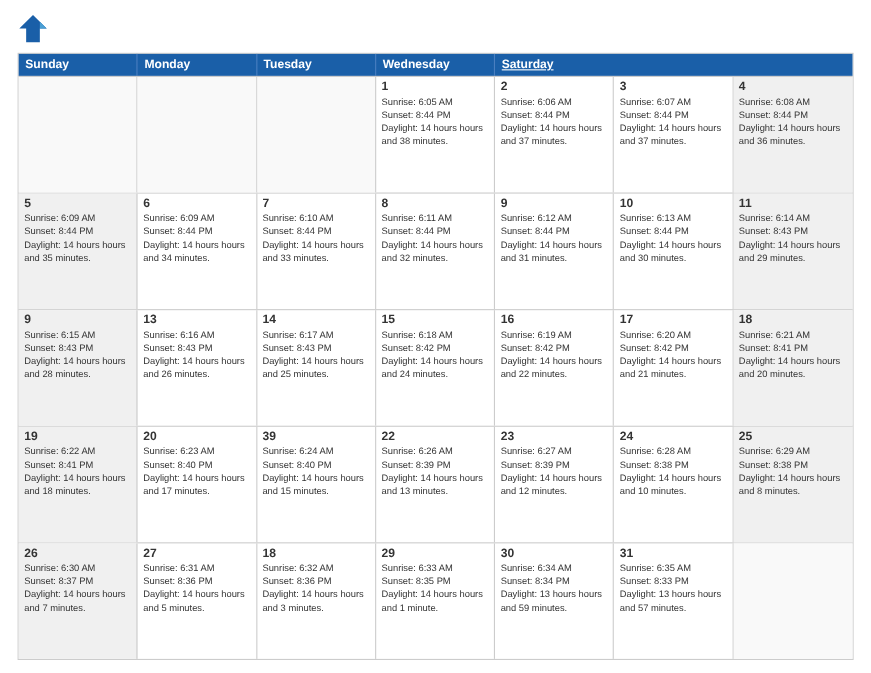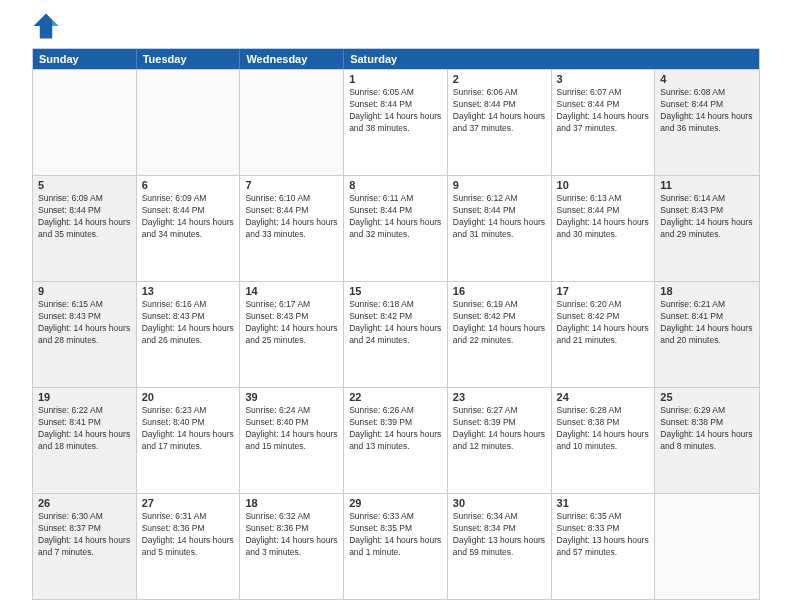--- a/index.html
+++ b/index.html
@@ -6,21 +6,21 @@
     body {
       font-family: Arial, sans-serif;
       background: #fff;
       width: 792px;
       height: 612px;
       overflow: hidden;
     }
     .page {
       width: 792px;
       height: 612px;
-      padding: 12px 32px;
+      padding: 12px 16px;
       display: flex;
       flex-direction: column;
     }
     .header {
       display: flex;
       justify-content: space-between;
       align-items: flex-start;
       margin-bottom: 8px;
     }
     .logo {
@@ -71,21 +71,21 @@
       background: #1a5fa8;
     }
     .cal-header-cell {
       color: #fff;
       font-size: 11px;
       font-weight: bold;
       padding: 4px 6px;
       border-right: 1px solid #4a7fc0;
       text-align: left;
     }
-    .cal-header-cell:last-child { border-right: none; }
+    .cal-header-cell:last-child { border-right: none; text-decoration: underline; }
     .cal-body {
       display: flex;
       flex-direction: column;
       flex: 1;
     }
     .cal-row {
       display: grid;
       grid-template-columns: repeat(7, 1fr);
       flex: 1;
       border-top: 1px solid #ccc;
@@ -132,20 +132,21 @@
     </div>
     <div class="title-block">
       <div class="month-title"></div>
       <div class="location"></div>
     </div>
   </div>
 
   <div class="calendar">
     <div class="cal-header" id="cal-header-row">
         <div class="cal-header-cell">Sunday</div>
+        <div class="cal-header-cell">Monday</div>
         <div class="cal-header-cell">Tuesday</div>
         <div class="cal-header-cell">Wednesday</div>
         <div class="cal-header-cell">Saturday</div>
       </div>
     <div class="cal-body" id="cal-body">
         <div class="cal-row">
           <div class="cal-cell empty"></div>
           <div class="cal-cell empty"></div>
           <div class="cal-cell empty"></div>
           <div class="cal-cell">

